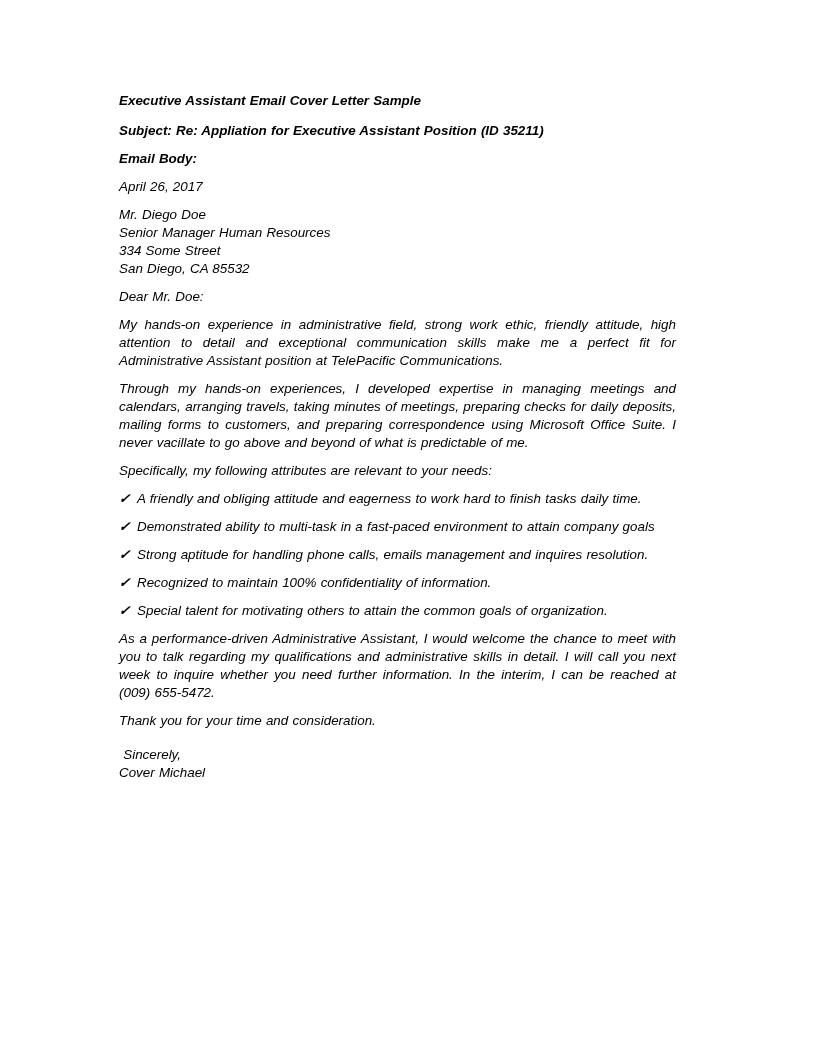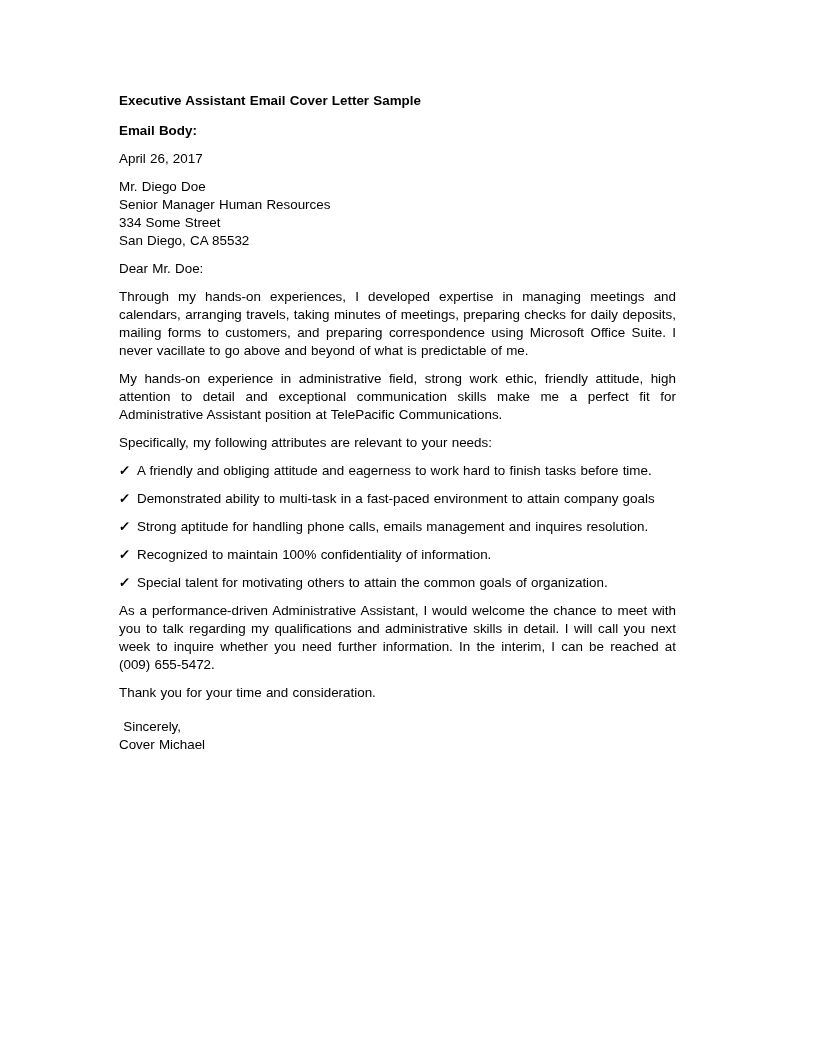--- a/index.html
+++ b/index.html
@@ -10,20 +10,21 @@
     position: relative;
     font-family: "Liberation Sans", sans-serif;
   }
   .sheet {
     position: absolute;
     left: 0; top: 0;
     width: 816px;
     height: 856px;
     background: #ffffff;
     overflow: hidden;
+    font-style: italic;
   }
   .content {
     position: absolute;
     left: 119px;
     top: 92px;
     width: 557px;
     color: #000000;
     font-size: 13.4px;
     line-height: 18px;
     word-spacing: 0.5px;
@@ -48,43 +49,44 @@
   .pre { white-space: pre-wrap; margin-top: 16px; }
 </style>
 </head>
 <body>
 
 <div class="sheet">
   <div class="content">
 
     <p class="title">Executive Assistant Email Cover Letter Sample</p>
 
+    <p class="bold">Subject: Re: Appliation for Executive Assistant Position (ID 35211)</p>
 
     <p class="bold">Email Body:</p>
 
     <p>April 26, 2017</p>
 
     <div class="block">
       <div class="addr-line">Mr. Diego Doe</div>
       <div class="addr-line">Senior Manager Human Resources</div>
       <div class="addr-line">334 Some Street</div>
       <div class="addr-line">San Diego, CA 85532</div>
     </div>
 
     <p>Dear Mr. Doe:</p>
 
+    <p class="just">My hands-on experience in administrative field, strong work ethic, friendly attitude, high attention to detail and exceptional communication skills make me a perfect fit for Administrative Assistant position at TelePacific Communications.</p>
+
     <p class="just">Through my hands-on experiences, I developed expertise in managing meetings and calendars, arranging travels, taking minutes of meetings, preparing checks for daily deposits, mailing forms to customers, and preparing correspondence using Microsoft Office Suite. I never vacillate to go above and beyond of what is predictable of me.</p>
-
-    <p class="just">My hands-on experience in administrative field, strong work ethic, friendly attitude, high attention to detail and exceptional communication skills make me a perfect fit for Administrative Assistant position at TelePacific Communications.</p>
 
     <p>Specifically, my following attributes are relevant to your needs:</p>
 
     <div class="bullet">
       <span class="check">✓</span>
-      <span>A friendly and obliging attitude and eagerness to work hard to finish tasks before time.</span>
+      <span>A friendly and obliging attitude and eagerness to work hard to finish tasks daily time.</span>
     </div>
     <div class="bullet">
       <span class="check">✓</span>
       <span>Demonstrated ability to multi-task in a fast-paced environment to attain company goals</span>
     </div>
     <div class="bullet">
       <span class="check">✓</span>
       <span>Strong aptitude for handling phone calls, emails management and inquires resolution.</span>
     </div>
     <div class="bullet">

